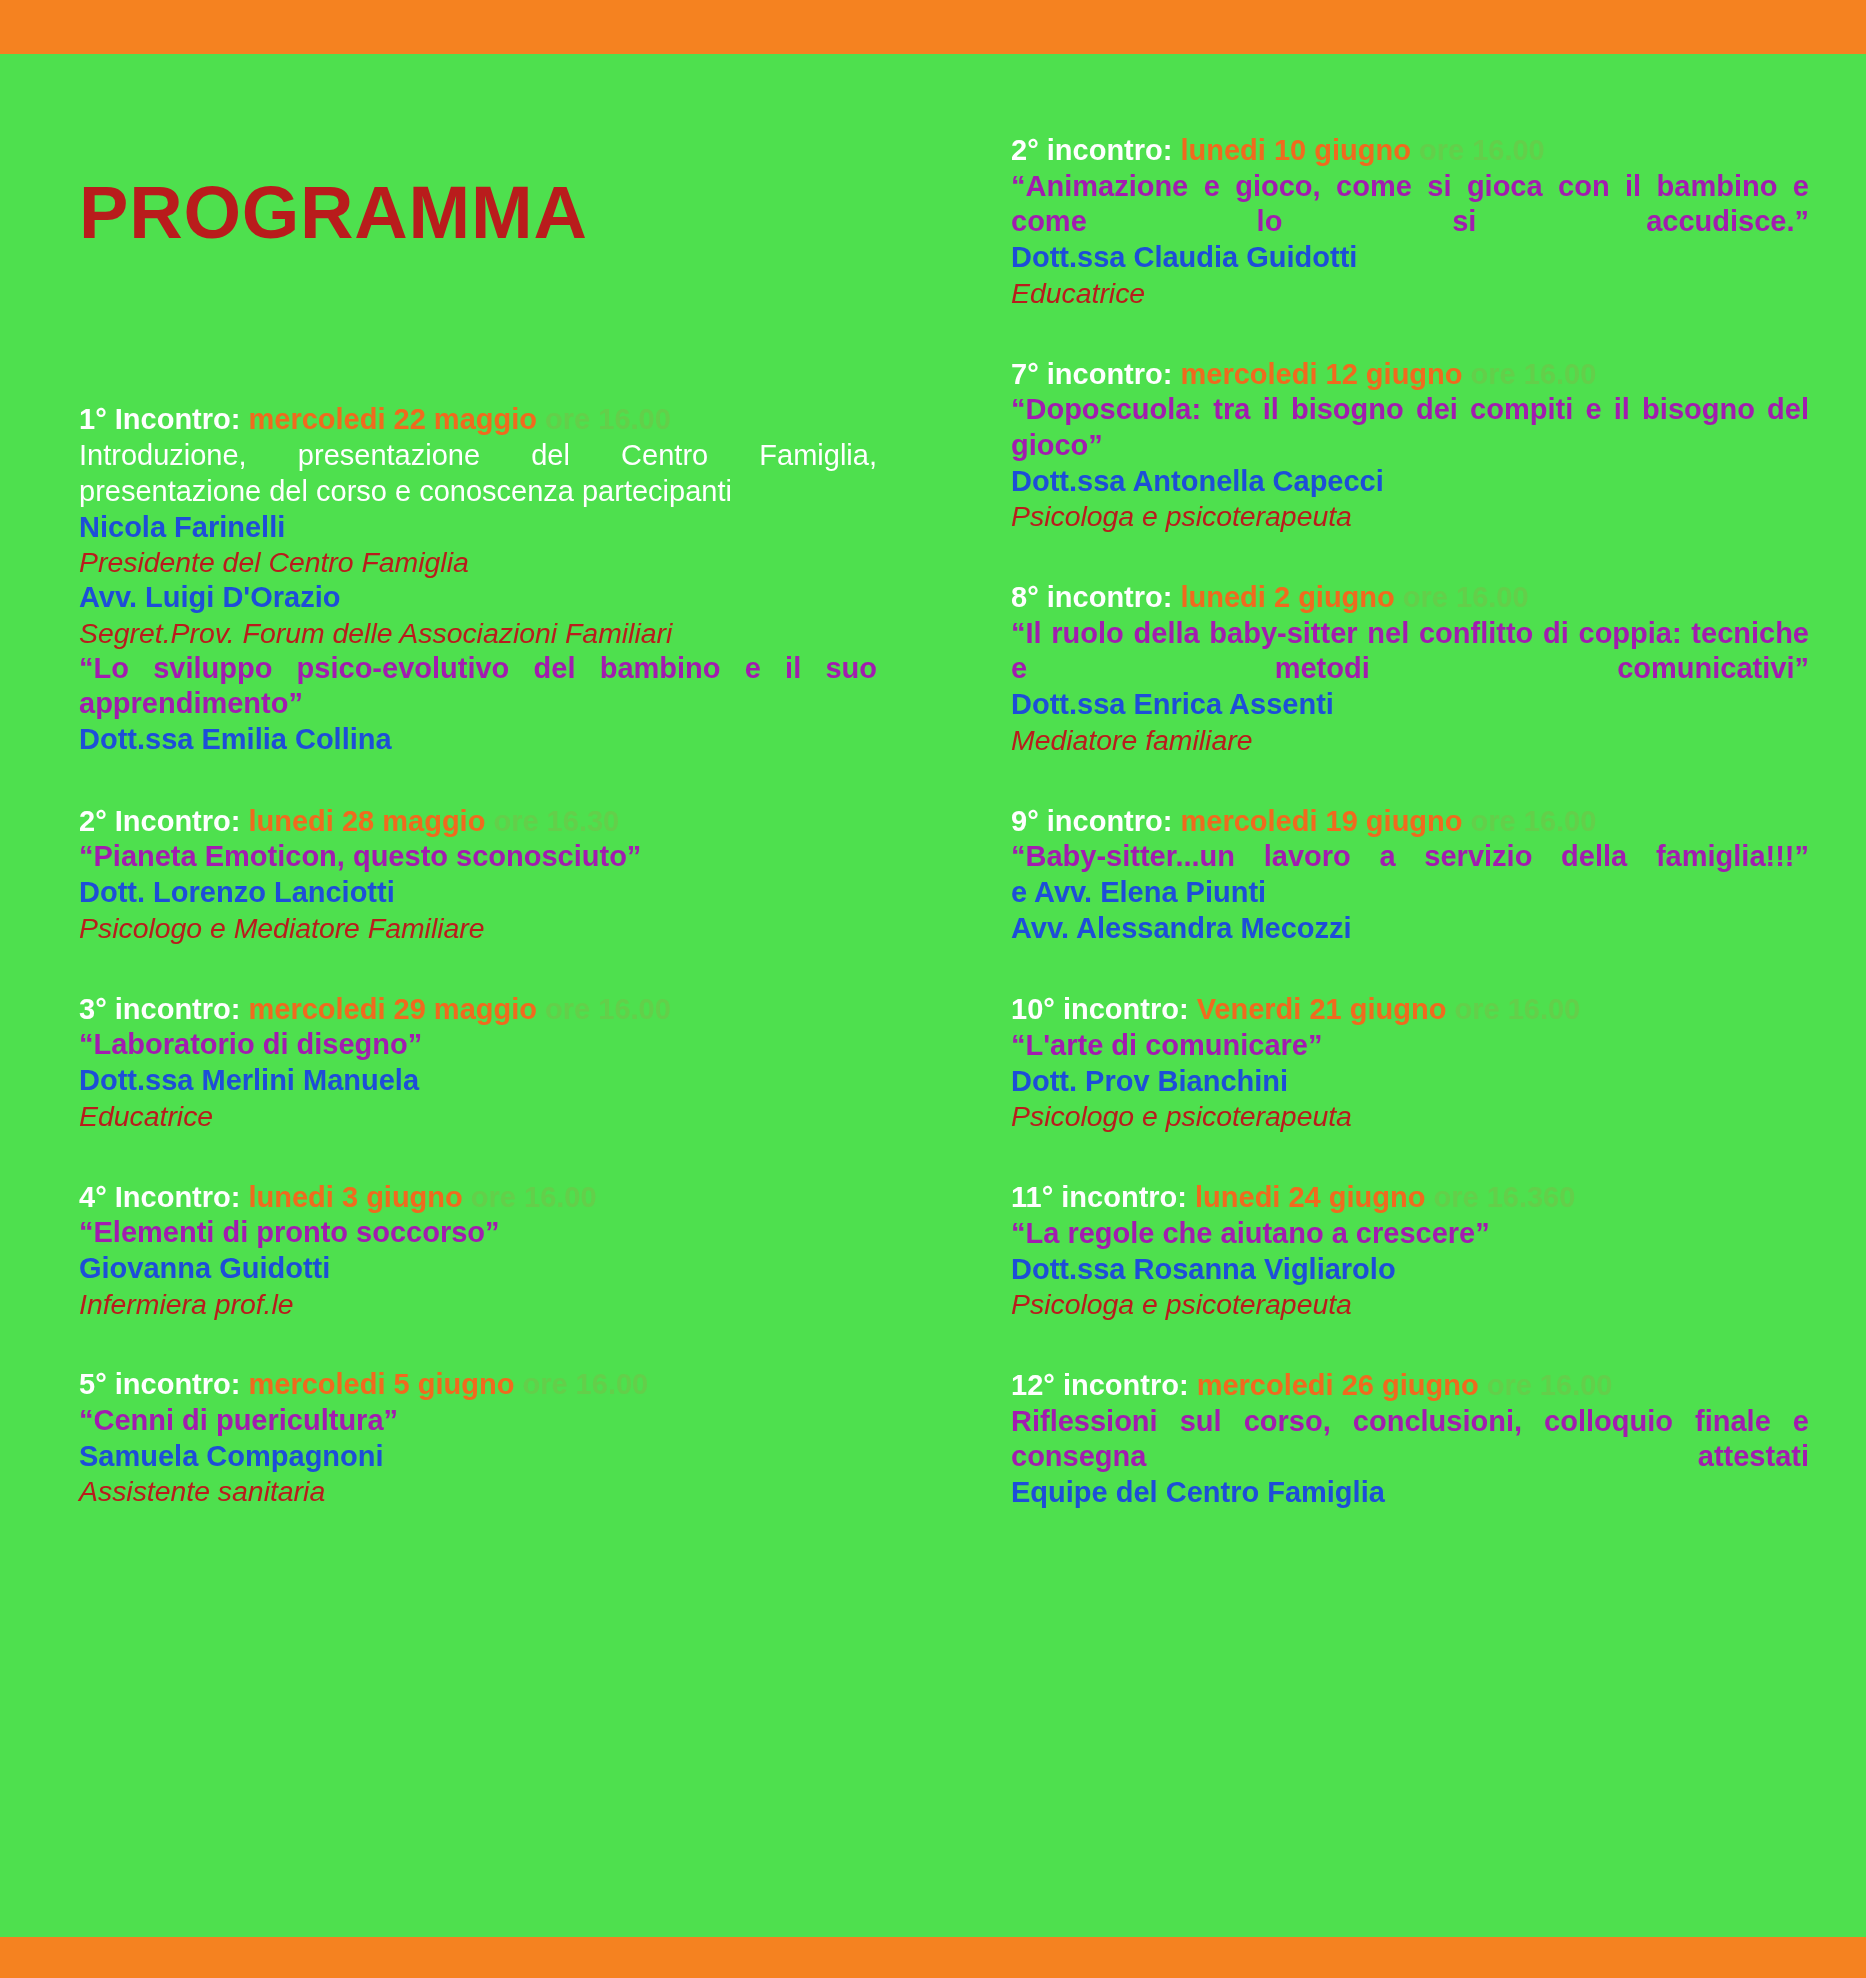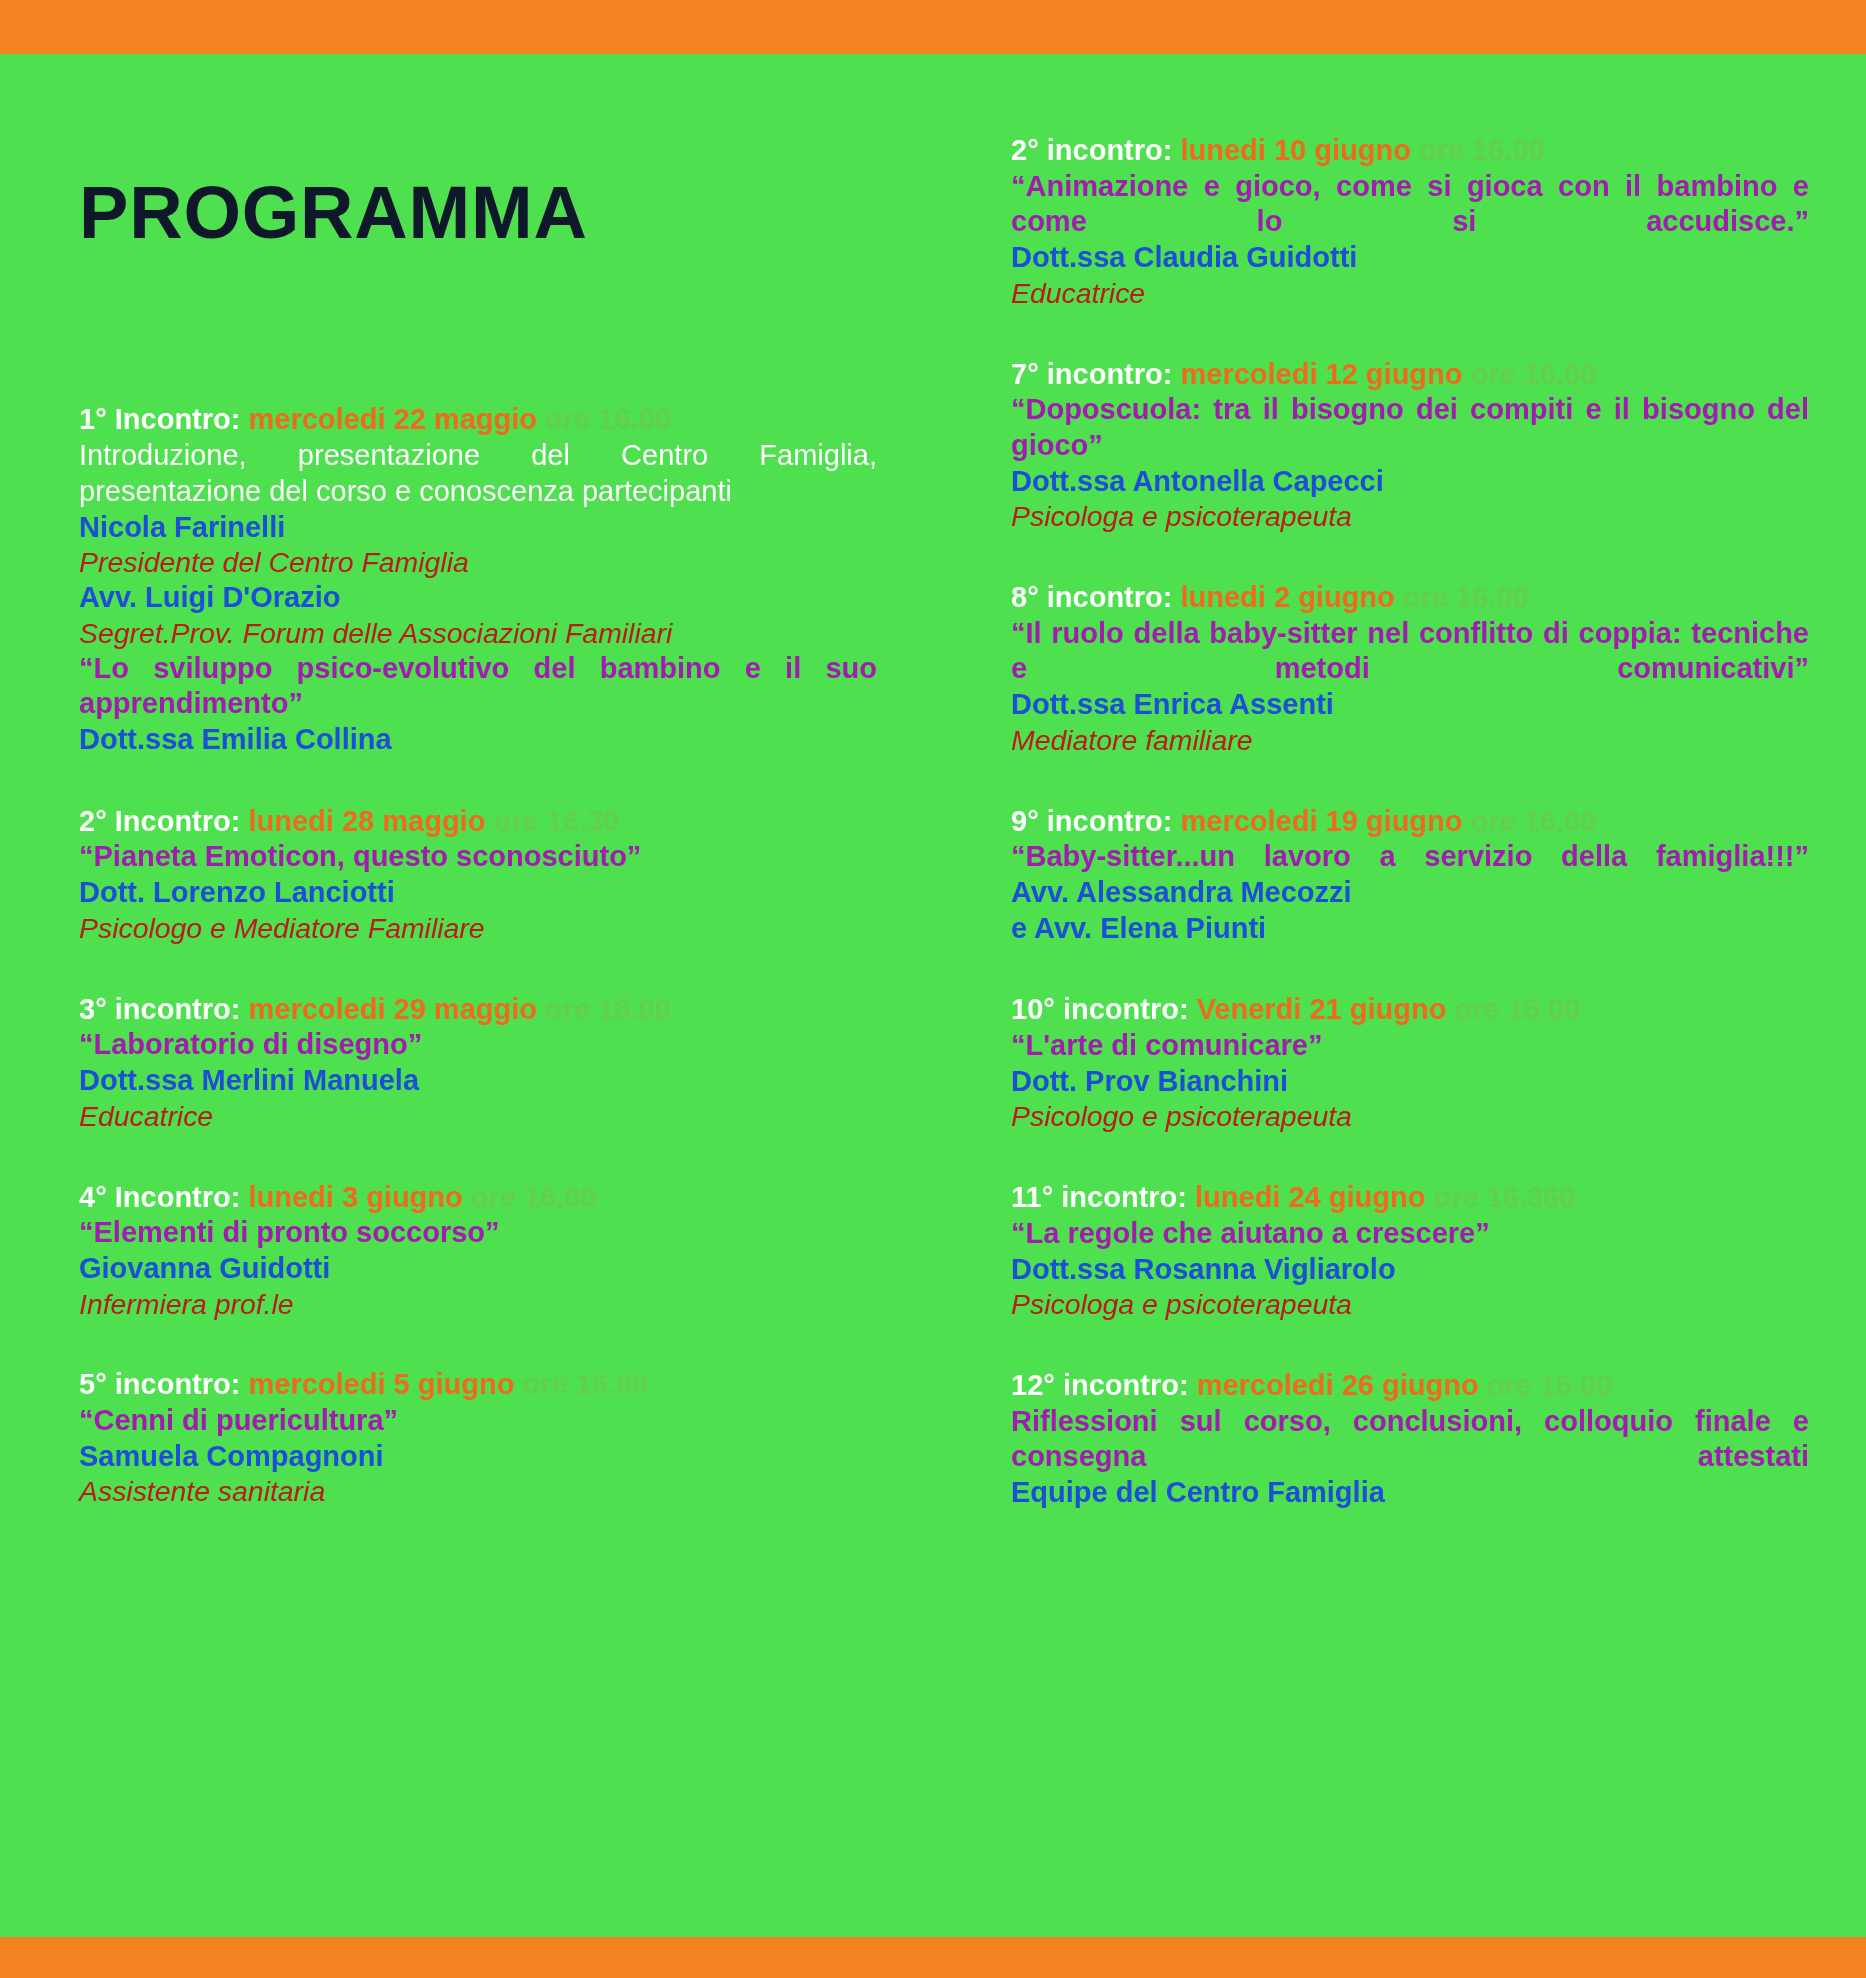--- a/index.html
+++ b/index.html
@@ -33,21 +33,21 @@
     left: 0; top: 54px;
     width: 1866px;
     height: 1884px;
   }
   .title {
     position: absolute;
     left: 79px;
     top: 122px;
     font-size: 74px;
     font-weight: bold;
-    color: #0f172a;
+    color: #b91c1c;
     letter-spacing: 0.8px;
     line-height: 1;
   }
   .col {
     position: absolute;
     top: 0;
     width: 798px;
   }
   .col-left { left: 79px; top: 348px; }
   .col-right { left: 1011px; top: 79px; }
@@ -209,22 +209,22 @@
       <div class="role">Mediatore familiare</div>
     </div>
 
     <div class="entry">
       <div class="line hdr">
         <span class="num">9° incontro:</span>
         <span class="date">mercoledi 19 giugno</span>
         <span class="time">ore 16.00</span>
       </div>
       <div class="quote justify-full">“Baby-sitter...un lavoro a servizio della famiglia!!!”</div>
+      <div class="name">e Avv. Elena Piunti</div>
       <div class="name">Avv. Alessandra Mecozzi</div>
-      <div class="name">e Avv. Elena Piunti</div>
     </div>
 
     <div class="entry">
       <div class="line hdr">
         <span class="num">10° incontro:</span>
         <span class="date">Venerdi 21 giugno</span>
         <span class="time">ore 16.00</span>
       </div>
       <div class="quote">“L'arte di comunicare”</div>
       <div class="name">Dott. Prov Bianchini</div>

